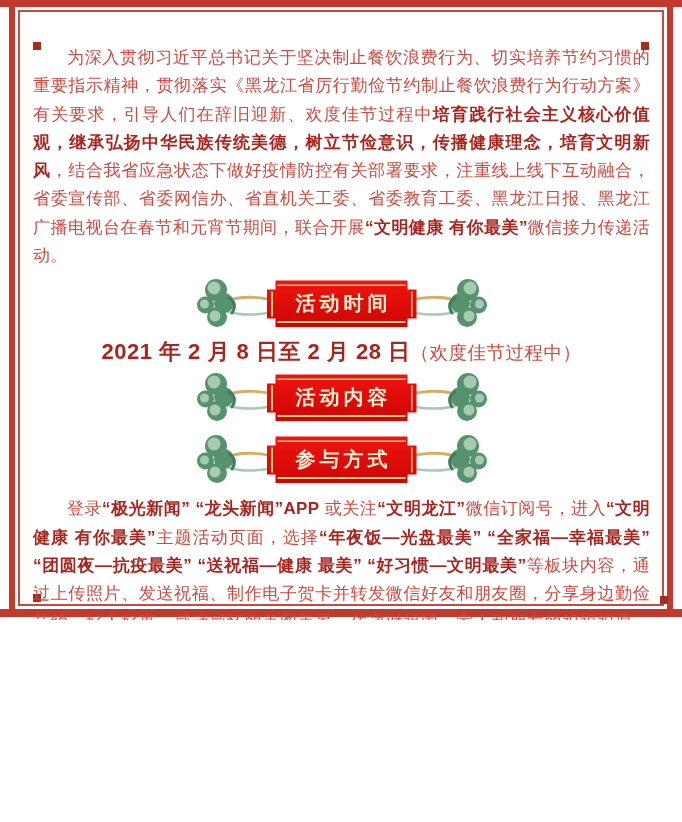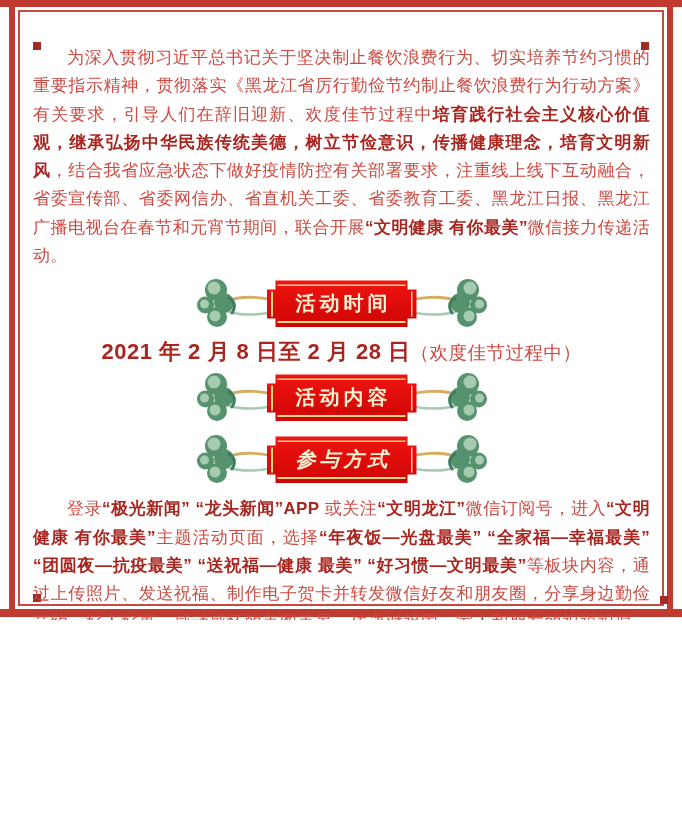--- a/index.html
+++ b/index.html
@@ -45,21 +45,21 @@
   .rn{}
 
   .dateline{margin:0 0 8px;font-size:18.5px;line-height:26px;text-align:center;
             text-indent:0;color:var(--text-normal);letter-spacing:.5px;}
   .dateline .rb{font-size:22px;}
 
   
   .banner-row{position:relative;width:150px;height:47px;margin:0 auto 12px;}
   .banner-row.b1{margin-bottom:12px;}
   .banner-row.b2{margin-bottom:15px;}
-  .banner-row.b3{margin-bottom:12px;font-style:italic;}
+  .banner-row.b3{margin-bottom:12px;}
   .plaque{position:absolute;inset:0;z-index:2;
     background:linear-gradient(180deg,var(--plaque-red-top) 0%,#e00d0b 45%,var(--plaque-red-bottom) 100%);
     clip-path:polygon(0 9px,9px 9px,9px 0,calc(100% - 9px) 0,calc(100% - 9px) 9px,100% 9px,
                       100% calc(100% - 9px),calc(100% - 9px) calc(100% - 9px),calc(100% - 9px) 100%,
                       9px 100%,9px calc(100% - 9px),0 calc(100% - 9px));}
   .plaque-border{position:absolute;inset:4px;border:2px solid var(--plaque-gold);box-sizing:border-box;
     clip-path:polygon(0 7px,7px 7px,7px 0,calc(100% - 7px) 0,calc(100% - 7px) 7px,100% 7px,
                       100% calc(100% - 7px),calc(100% - 7px) calc(100% - 7px),calc(100% - 7px) 100%,
                       7px 100%,7px calc(100% - 7px),0 calc(100% - 7px));}
   .plaque-label{position:absolute;inset:0;z-index:3;display:flex;align-items:center;justify-content:center;

